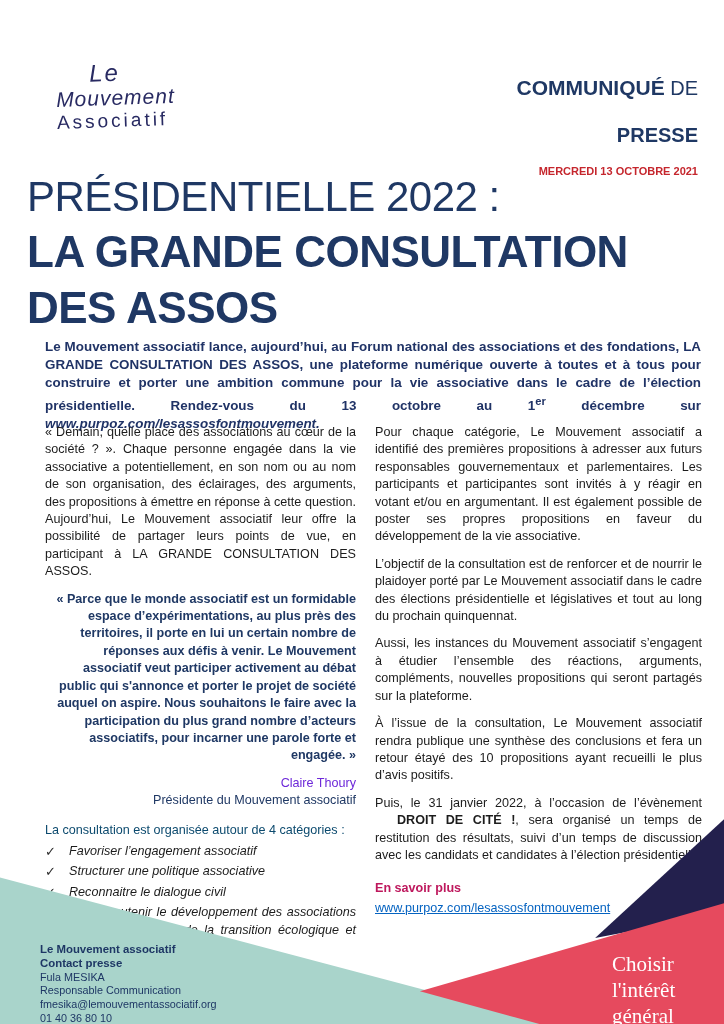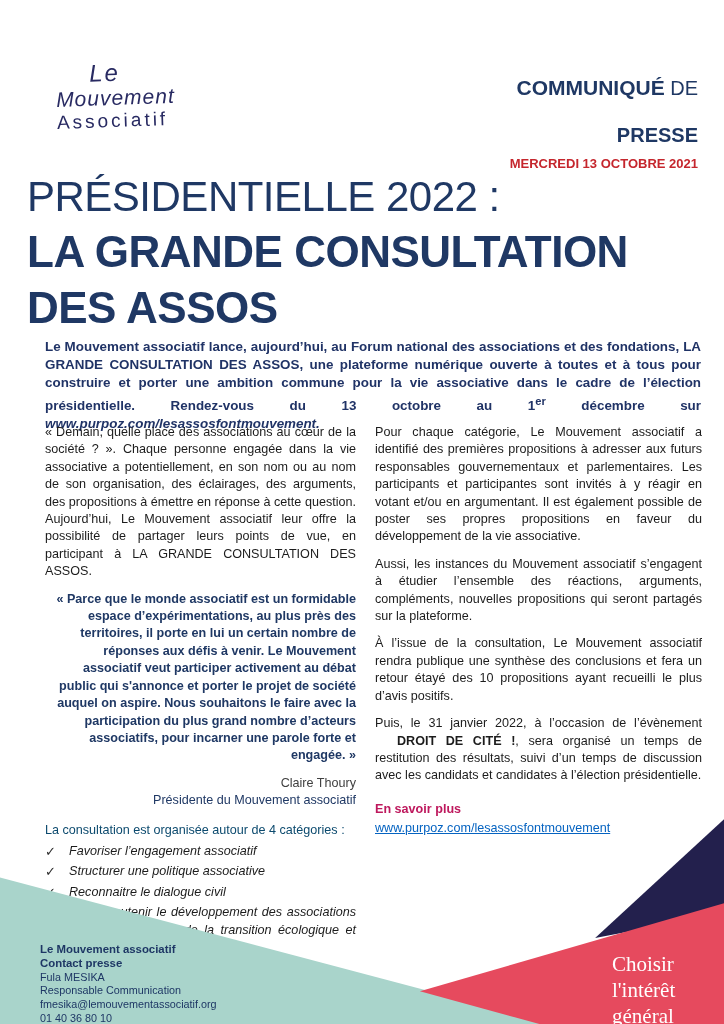--- a/index.html
+++ b/index.html
@@ -17,21 +17,21 @@
   }
   .logo .l1{font-size:24px; letter-spacing:2px; margin-left:34px; font-style:italic;}
   .logo .l2{font-size:21px; letter-spacing:1px; margin-top:2px; font-style:italic;}
   .logo .l3{font-size:19px; letter-spacing:3px; margin-top:3px;}
   .kicker{
     position:absolute; top:76px; right:26px; text-align:right; color:#1f3864;
   }
   .kicker .row1{font-size:20px;}
   .kicker .row1 b{font-weight:700; font-size:21px;}
   .kicker .row2{font-size:20px; margin-top:24px; font-weight:700;}
-  .kicker .date{margin-top:9px; font-size:13px; font-weight:700; color:#c5262d;}
+  .kicker .date{margin-top:18px; font-size:11px; font-weight:700; color:#c5262d;}
   
   .title{position:absolute; left:27px; top:172px; color:#1f3864; letter-spacing:-0.5px;}
   .title .t1{font-size:42px; font-weight:400; line-height:50px;}
   .title .t2{font-size:44px; font-weight:700; line-height:52px; margin-top:4px;}
   
   .intro{
     position:absolute; left:45px; top:338px; width:656px;
     color:#203366; font-weight:700; font-size:13.4px; line-height:18px;
     text-align:justify;
   }
@@ -42,21 +42,21 @@
     display:flex; gap:19px; color:#1c1c1c;
     font-size:12.6px; line-height:17.4px;justify-content:center;
   }
   .col-left{width:311px; flex:0 0 auto;}
   .col-right{flex:1 1 auto;}
   .columns p{margin:0 0 10px 0; text-align:justify;}
   .quote{
     color:#1f3864; font-weight:700; text-align:right !important;
     margin-top:4px !important;
   }
-  .quote-author{color:#404040; text-align:right !important; margin-bottom:0 !important;}
+  .quote-author{color:#6d28d9; text-align:right !important; margin-bottom:0 !important;}
   .quote-author-title{color:#1f3864; text-align:right !important; margin-bottom:12px !important;}
   .cat-heading{font-weight:400; color:#0c4a6e; margin-bottom:4px !important; text-align:left !important;}
   ul.cats{list-style:none; margin:0; padding:0;}
   ul.cats li{
     display:flex; gap:10px; font-style:italic; margin-bottom:3px;
     text-align:justify;
   }
   ul.cats .chk{flex:0 0 14px; font-style:normal; color:#2e2e2e; font-size:13px;}
   .bold-run{font-weight:700;padding-left:22px;}
   .more-label{font-weight:700; color:#be185d; margin:16px 0 2px 0 !important; text-align:left !important;}
@@ -137,20 +137,21 @@
         </li>
         <li>
           <span class="chk">✓</span>
           <span>Mieux soutenir le développement des associations en tant qu’actrices de la transition écologique et solidaire</span>
         </li>
       </ul>
     </div>
 
     <div class="col-right">
       <p>Pour chaque catégorie, Le Mouvement associatif a identifié des premières propositions à adresser aux futurs responsables gouvernementaux et parlementaires. Les participants et participantes sont invités à y réagir en votant et/ou en argumentant. Il est également possible de poster ses propres propositions en faveur du développement de la vie associative.</p>
+      <p>L’objectif de la consultation est de renforcer et de nourrir le plaidoyer porté par Le Mouvement associatif dans le cadre des élections présidentielle et législatives et tout au long du prochain quinquennat.</p>
       <p>Aussi, les instances du Mouvement associatif s’engagent à étudier l’ensemble des réactions, arguments, compléments, nouvelles propositions qui seront partagés sur la plateforme.</p>
       <p>À l’issue de la consultation, Le Mouvement associatif rendra publique une synthèse des conclusions et fera un retour étayé des 10 propositions ayant recueilli le plus d’avis positifs.</p>
       <p><span>Puis, le 31 janvier 2022, à l’occasion de l’évènement </span><span class="bold-run">DROIT DE CITÉ !</span><span>, sera organisé un temps de restitution des résultats, suivi d’un temps de discussion avec les candidats et candidates à l’élection présidentielle.</span></p>
       <p class="more-label">En savoir plus</p>
       <a href="#" class="more-link">www.purpoz.com/lesassosfontmouvement</a>
     </div>
   </div>
 
   <div class="shape shape-teal"></div>
   <div class="shape shape-navy"></div>

